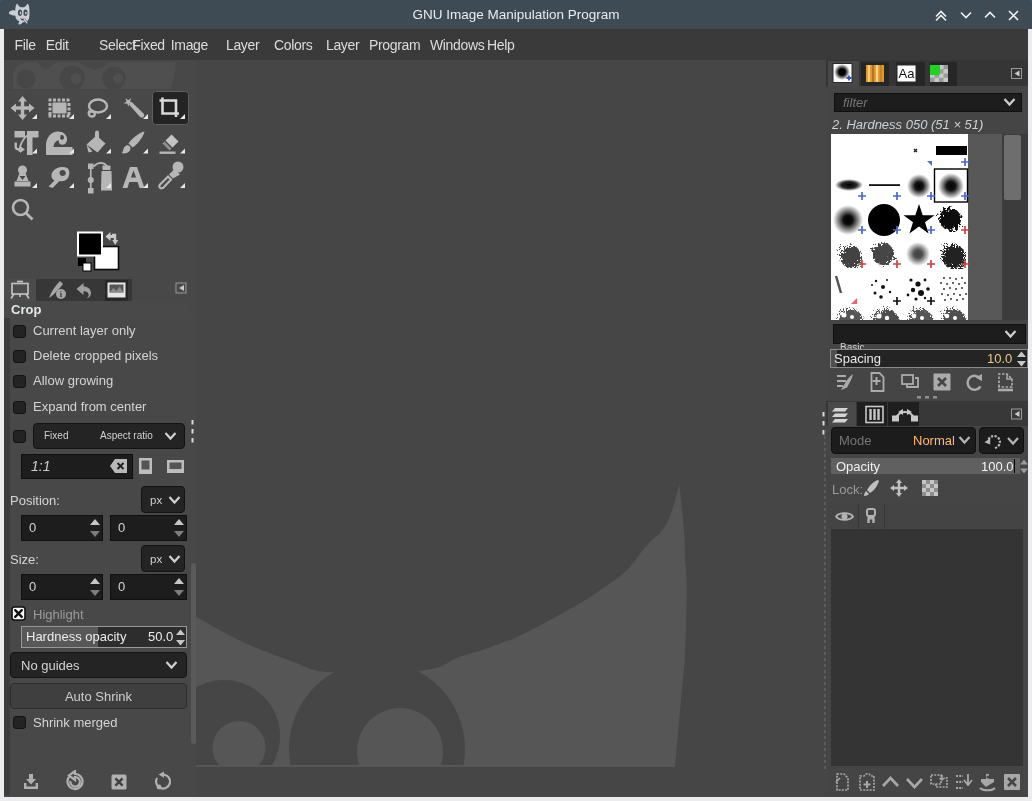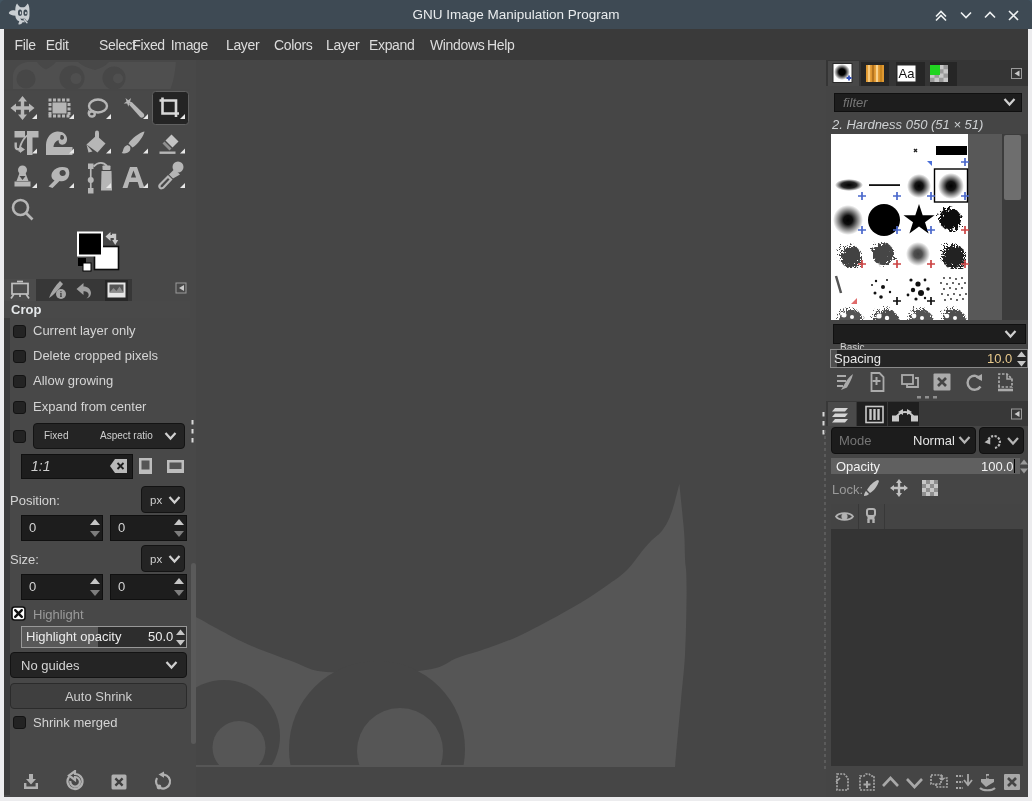--- a/index.html
+++ b/index.html
@@ -30,21 +30,21 @@
   <div class="abs" id="title">GNU Image Manipulation Program</div>
   <div class="abs" id="menubar"></div>
   <span class="abs menuitem" style="left:14.5px">File</span>
   <span class="abs menuitem" style="left:45.8px">Edit</span>
   <span class="abs menuitem" style="left:99px">Select</span>
   <span class="abs menuitem" style="left:132.3px">Fixed</span>
   <span class="abs menuitem" style="left:170.8px">Image</span>
   <span class="abs menuitem" style="left:226px">Layer</span>
   <span class="abs menuitem" style="left:274px">Colors</span>
   <span class="abs menuitem" style="left:326px">Layer</span>
-  <span class="abs menuitem" style="left:369px">Expand</span>
+  <span class="abs menuitem" style="left:369px">Program</span>
   <span class="abs menuitem" style="left:430px">Windows</span>
   <span class="abs menuitem" style="left:487px">Help</span>
   <div class="abs" id="borderL"></div>
   <div class="abs" id="borderR"></div>
   <div class="abs" id="borderB"></div>
   <div class="abs" id="toolbox"></div>
   <div class="abs" style="left:4px;top:301px;width:5.5px;height:494px;background:#3c3c3c"></div>
 
   <svg class="abs" style="left:4px;top:60px" width="186" height="737" viewBox="0 0 186 737">
 
@@ -304,21 +304,21 @@
     </svg>
 
   <svg class="abs" style="left:11px;top:606px" width="16" height="16" viewBox="0 0 16 16">
     <rect x="1" y="1" width="13" height="13" rx="2.5" fill="#ffffff" stroke="#111" stroke-width="1.6"></rect>
     <path d="M 4.2,4.2 L 10.8,10.8 M 10.8,4.2 L 4.2,10.8" stroke="#111" stroke-width="2.4" stroke-linecap="round"></path>
   </svg>
   <span class="abs" style="left:33px;top:607px;font-size:13px;color:#9a9a9a">Highlight</span>
 
   <div class="abs" style="left:21px;top:626px;width:166px;height:22px;border:1px solid #989898;background:#2d2d2d"></div>
   <div class="abs" style="left:22px;top:627px;width:76px;height:20px;background:#585858"></div>
-  <span class="abs" style="left:26px;top:629px;font-size:13px;color:#ececec">Highlight opacity</span>
+  <span class="abs" style="left:26px;top:629px;font-size:13px;color:#ececec">Hardness opacity</span>
   <span class="abs" style="left:148px;top:629px;font-size:13px;color:#ececec">50.0</span>
   <svg class="abs" style="left:175px;top:628px" width="12" height="19">
       <path d="M 1,7 L 5.5,1.5 L 10,7 Z" fill="#c6c6c6"></path>
       <path d="M 1,12 L 10,12 L 5.5,17.5 Z" fill="#c6c6c6"></path>
     </svg>
 
   <div class="abs combo" style="left:10px;top:652px;width:177px;height:26px"></div>
   <span class="abs lbl" style="left:21px;top:658px">No guides</span>
   <svg class="abs" style="left:165px;top:660px" width="13" height="10">
       <path d="M 1.5,2 L 6.5,7.5 L 11.5,2" fill="none" stroke="#d0d0d0" stroke-width="2.2"></path>
@@ -661,21 +661,21 @@
         <rect x="85" y="14.5" width="7" height="6"></rect>
       <path d="M 72,11 l 5,-3 l 0,6 Z"></path>
         <path d="M 86,11 l -5,-3 l 0,6 Z"></path>
     </g>
     <rect x="185.5" y="8" width="10" height="10" fill="none" stroke="#9a9a9a" stroke-width="1"></rect>
     <path d="M 193.5,10 l 0,6 l -5,-3 Z" fill="#c9c9c9"></path>
   </svg>
 
   <div class="abs" style="left:831px;top:427px;width:145px;height:27px;background:#1c1c1c;border:1px solid #101010;border-radius:4px"></div>
   <span class="abs" style="left:839px;top:433px;font-size:13px;color:#757575">Mode</span>
-  <span class="abs" style="left:913px;top:433px;font-size:13px;color:#e5e5e5">Normal</span>
+  <span class="abs" style="left:913px;top:433px;font-size:13px;color:#fdba74">Normal</span>
   <svg class="abs" style="left:958px;top:435px" width="13" height="10">
       <path d="M 1.5,2 L 6.5,7.5 L 11.5,2" fill="none" stroke="#b5b5b5" stroke-width="2.2"></path>
     </svg>
   <div class="abs" style="left:979px;top:427px;width:45px;height:27px;background:#1c1c1c;border:1px solid #101010;border-radius:4px"></div>
   <svg class="abs" style="left:984px;top:432px" width="38" height="18" viewBox="0 0 38 18">
     <path d="M 4,11 A 6,6 0 1 1 10,16" fill="none" stroke="#b9b9b9" stroke-width="2.2" stroke-dasharray="2.2 1.4"></path>
     <path d="M 1,8 L 8,8 L 4.5,13 Z" fill="#b9b9b9" transform="rotate(-35 4.5 10)"></path>
     <path d="M 24,6 L 29,11.5 L 34,6" fill="none" stroke="#b5b5b5" stroke-width="2.2"></path>
   </svg>
 

